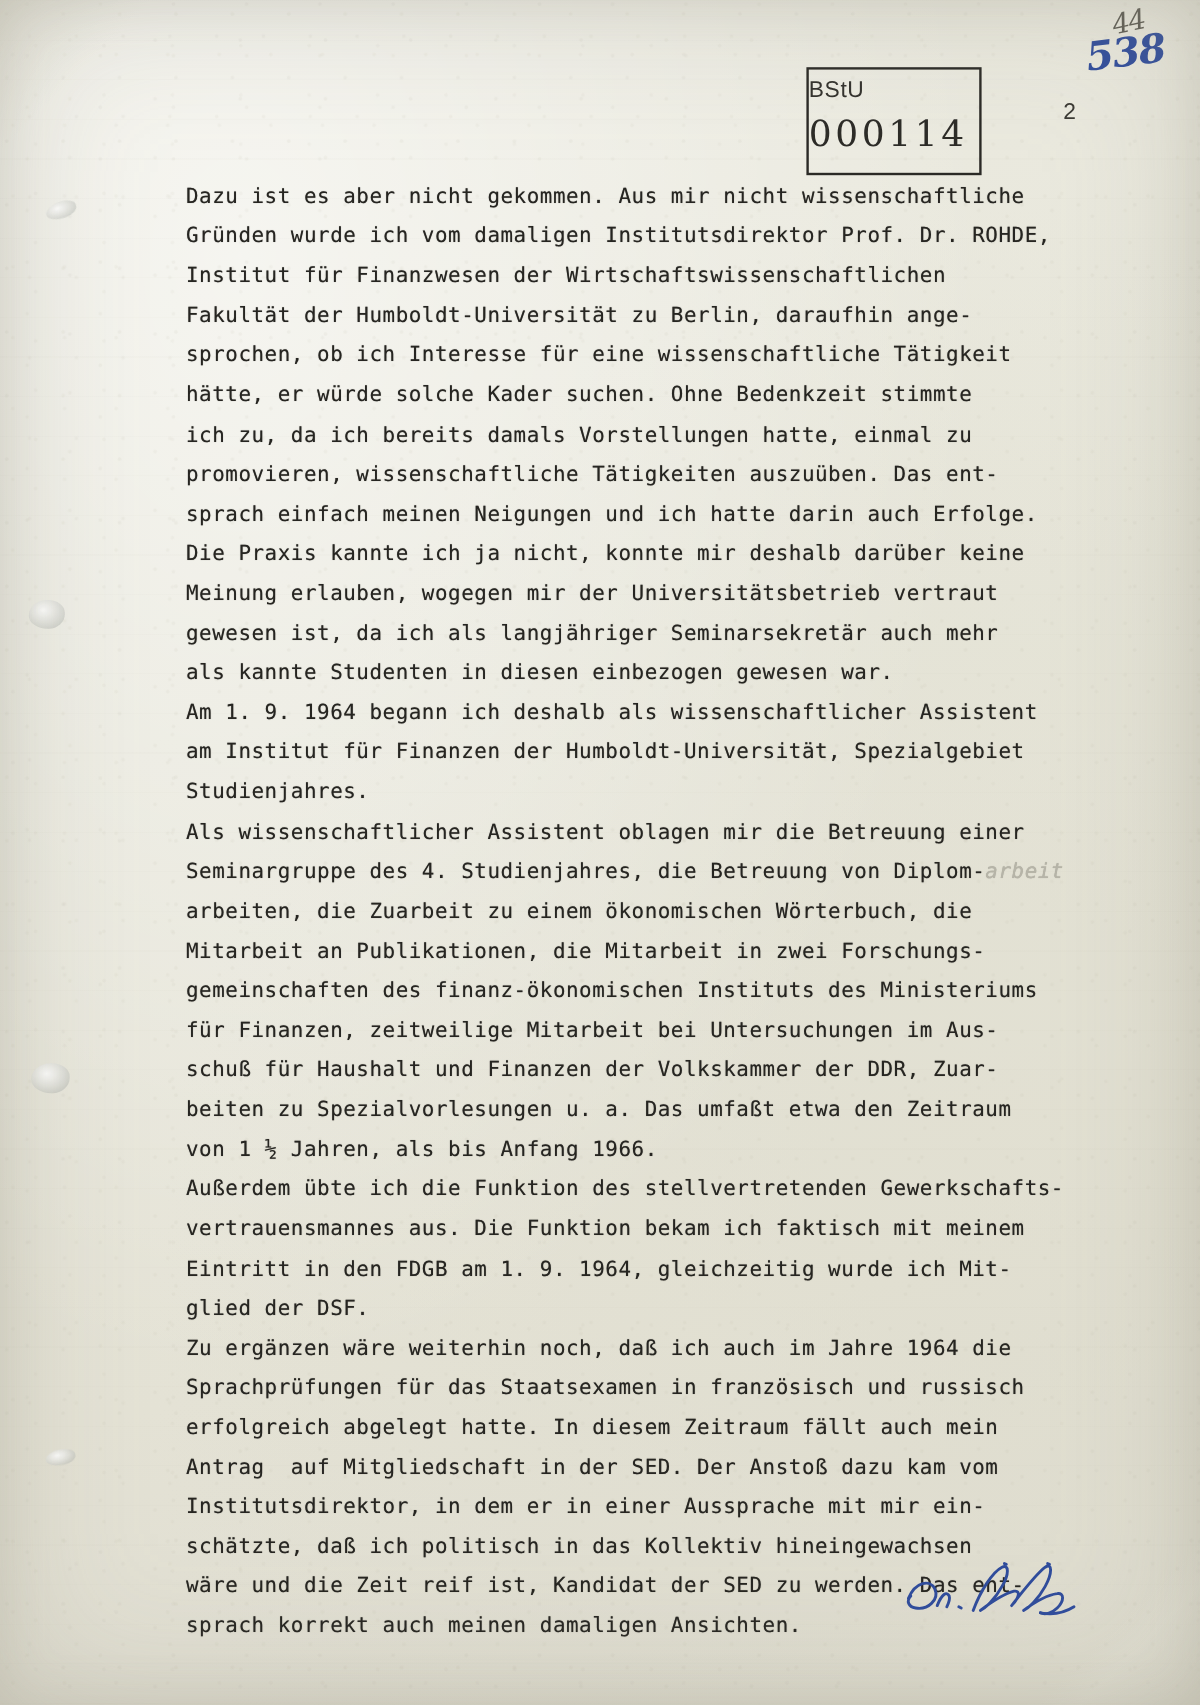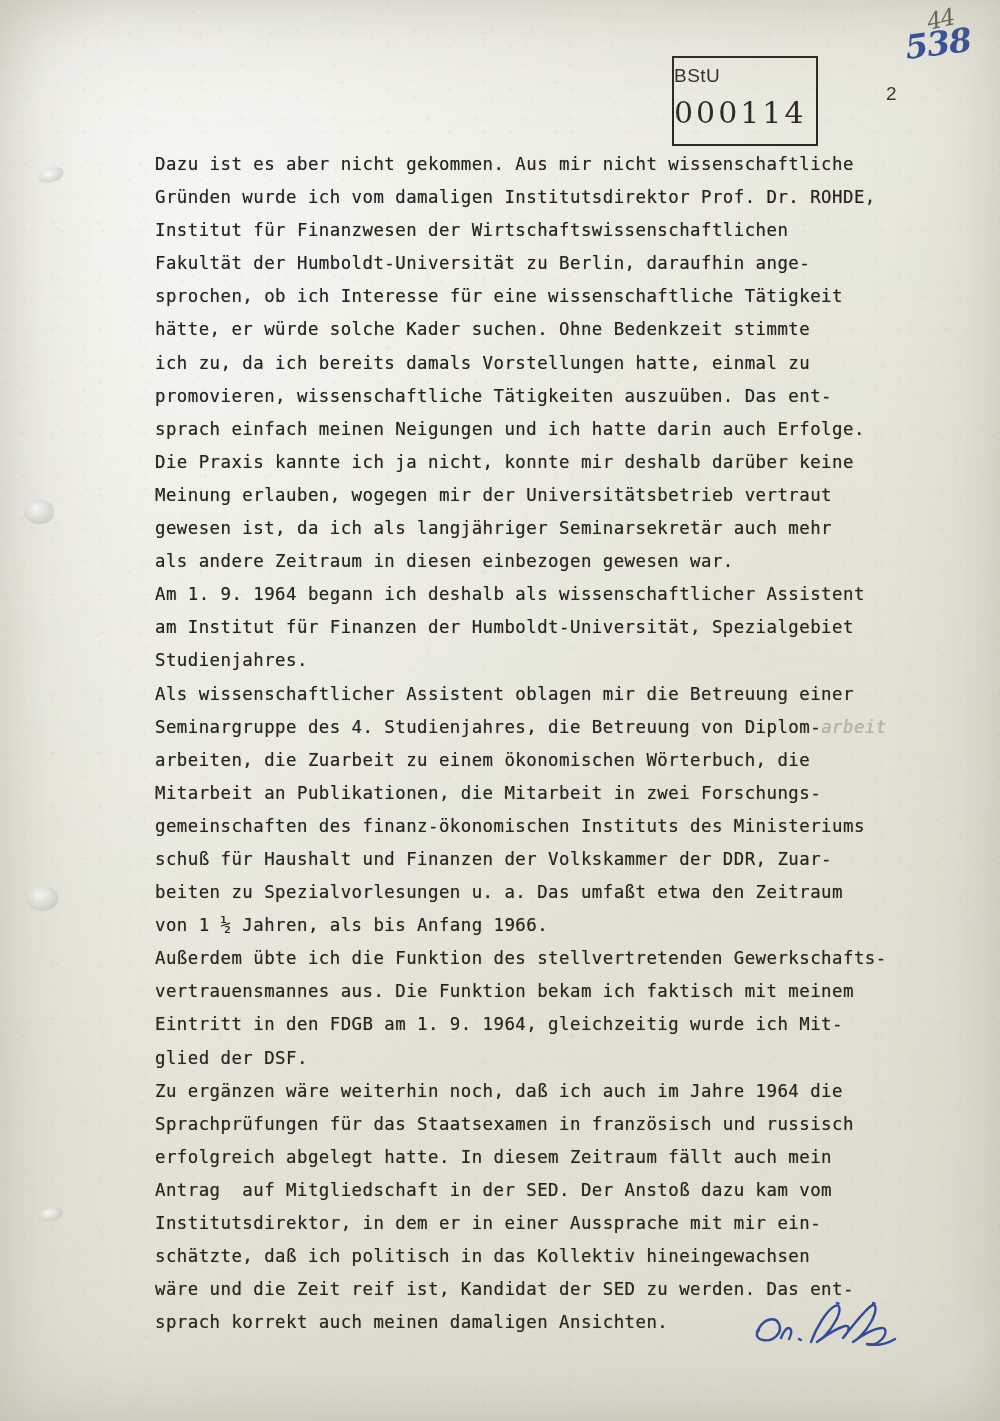--- a/index.html
+++ b/index.html
@@ -196,29 +196,30 @@
       <div class="line">Institut für Finanzwesen der Wirtschaftswissenschaftlichen</div>
       <div class="line">Fakultät der Humboldt-Universität zu Berlin, daraufhin ange-</div>
       <div class="line">sprochen, ob ich Interesse für eine wissenschaftliche Tätigkeit</div>
       <div class="line">hätte, er würde solche Kader suchen. Ohne Bedenkzeit stimmte</div>
       <div class="line">ich zu, da ich bereits damals Vorstellungen hatte, einmal zu</div>
       <div class="line">promovieren, wissenschaftliche Tätigkeiten auszuüben. Das ent-</div>
       <div class="line">sprach einfach meinen Neigungen und ich hatte darin auch Erfolge.</div>
       <div class="line">Die Praxis kannte ich ja nicht, konnte mir deshalb darüber keine</div>
       <div class="line">Meinung erlauben, wogegen mir der Universitätsbetrieb vertraut</div>
       <div class="line">gewesen ist, da ich als langjähriger Seminarsekretär auch mehr</div>
-      <div class="line">als andere Zeitraum in diesen einbezogen gewesen war.</div>
+      <div class="line">als kannte Studenten in diesen einbezogen gewesen war.</div>
       <div class="line">Am 1. 9. 1964 begann ich deshalb als wissenschaftlicher Assistent</div>
       <div class="line">am Institut für Finanzen der Humboldt-Universität, Spezialgebiet</div>
       <div class="line">Studienjahres.</div>
       <div class="line">Als wissenschaftlicher Assistent oblagen mir die Betreuung einer</div>
       <div class="line"><span>Seminargruppe des 4. Studienjahres, die Betreuung von Diplom-</span><span class="ghost">arbeit</span></div>
       <div class="line">arbeiten, die Zuarbeit zu einem ökonomischen Wörterbuch, die</div>
       <div class="line">Mitarbeit an Publikationen, die Mitarbeit in zwei Forschungs-</div>
       <div class="line">gemeinschaften des finanz-ökonomischen Instituts des Ministeriums</div>
+      <div class="line">für Finanzen, zeitweilige Mitarbeit bei Untersuchungen im Aus-</div>
       <div class="line">schuß für Haushalt und Finanzen der Volkskammer der DDR, Zuar-</div>
       <div class="line">beiten zu Spezialvorlesungen u. a. Das umfaßt etwa den Zeitraum</div>
       <div class="line">von 1 ½ Jahren, als bis Anfang 1966.</div>
       <div class="line">Außerdem übte ich die Funktion des stellvertretenden Gewerkschafts-</div>
       <div class="line">vertrauensmannes aus. Die Funktion bekam ich faktisch mit meinem</div>
       <div class="line">Eintritt in den FDGB am 1. 9. 1964, gleichzeitig wurde ich Mit-</div>
       <div class="line">glied der DSF.</div>
       <div class="line">Zu ergänzen wäre weiterhin noch, daß ich auch im Jahre 1964 die</div>
       <div class="line">Sprachprüfungen für das Staatsexamen in französisch und russisch</div>
       <div class="line">erfolgreich abgelegt hatte. In diesem Zeitraum fällt auch mein</div>

